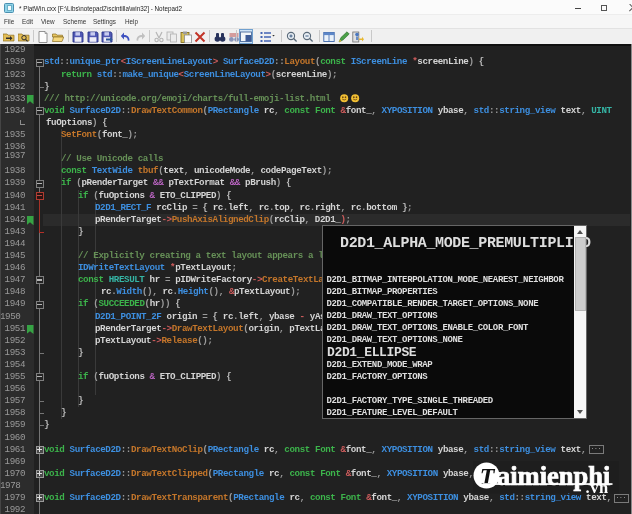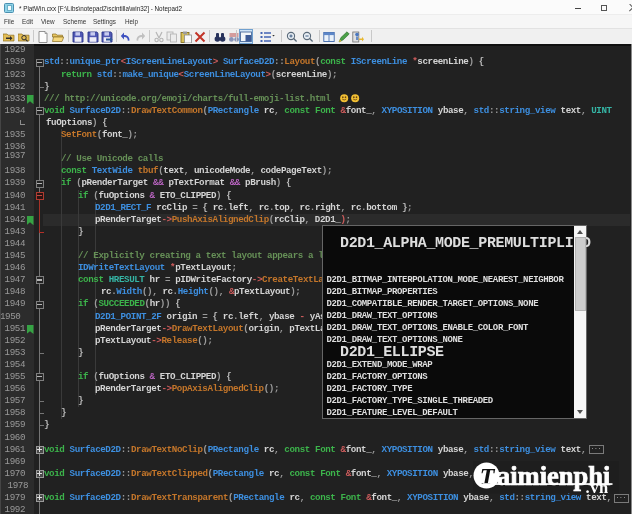--- a/index.html
+++ b/index.html
@@ -212,21 +212,21 @@
 <pre class="abs" style="left:0;top:358.9px;width:25px;height:12.1px;line-height:12.1px;text-align:right;color:#9a9a9a;font-weight:400">1954</pre>
 <pre class="abs" style="left:0;top:371.0px;width:25px;height:12.1px;line-height:12.1px;text-align:right;color:#9a9a9a;font-weight:400">1955</pre>
 <pre class="abs" style="left:0;top:383.1px;width:25px;height:12.1px;line-height:12.1px;text-align:right;color:#9a9a9a;font-weight:400">1956</pre>
 <pre class="abs" style="left:0;top:395.2px;width:25px;height:12.1px;line-height:12.1px;text-align:right;color:#9a9a9a;font-weight:400">1957</pre>
 <pre class="abs" style="left:0;top:407.3px;width:25px;height:12.1px;line-height:12.1px;text-align:right;color:#9a9a9a;font-weight:400">1958</pre>
 <pre class="abs" style="left:0;top:419.4px;width:25px;height:12.1px;line-height:12.1px;text-align:right;color:#9a9a9a;font-weight:400">1959</pre>
 <pre class="abs" style="left:0;top:431.5px;width:25px;height:12.1px;line-height:12.1px;text-align:right;color:#9a9a9a;font-weight:400">1960</pre>
 <pre class="abs" style="left:0;top:443.6px;width:25px;height:12.1px;line-height:12.1px;text-align:right;color:#9a9a9a;font-weight:400">1961</pre>
 <pre class="abs" style="left:0;top:455.7px;width:25px;height:12.1px;line-height:12.1px;text-align:right;color:#9a9a9a;font-weight:400">1969</pre>
 <pre class="abs" style="left:0;top:467.8px;width:25px;height:12.1px;line-height:12.1px;text-align:right;color:#9a9a9a;font-weight:400">1970</pre>
-<pre class="abs" style="left:0;top:479.9px;width:28px;height:12.1px;line-height:12.1px;text-align:right;color:#9a9a9a;font-weight:400">1978</pre>
+<pre class="abs" style="left:0;top:479.9px;width:18px;height:12.1px;line-height:12.1px;text-align:right;color:#9a9a9a;font-weight:400">1978</pre>
 <pre class="abs" style="left:0;top:492.0px;width:25px;height:12.1px;line-height:12.1px;text-align:right;color:#9a9a9a;font-weight:400">1979</pre>
 <pre class="abs" style="left:0;top:504.1px;width:25px;height:12.1px;line-height:12.1px;text-align:right;color:#9a9a9a;font-weight:400">1992</pre>
 <pre class="abs" style="left:44.0px;top:56.4px;height:12.1px;line-height:12.1px;white-space:pre"><i style="color:#3d8fe0">std</i><i style="color:#9b9b9b">::</i><i style="color:#3d8fe0">unique_ptr</i><i style="color:#cd5c5c">&lt;</i><i style="color:#3d8fe0">IScreenLineLayout</i><i style="color:#cd5c5c">&gt;</i><i style="color:#d4d4d4"> </i><i style="color:#3d8fe0">SurfaceD2D</i><i style="color:#9b9b9b">::</i><i style="color:#c4762a">Layout</i><i style="color:#9b9b9b">(</i><i style="color:#3cb44b">const</i><i style="color:#d4d4d4"> </i><i style="color:#3d8fe0">IScreenLine</i><i style="color:#d4d4d4"> </i><i style="color:#cd5c5c">*</i><i style="color:#d4d4d4">screenLine</i><i style="color:#9b9b9b">)</i><i style="color:#d4d4d4"> </i><i style="color:#b9b9b9">{</i></pre>
 <pre class="abs" style="left:61.0px;top:68.5px;height:12.1px;line-height:12.1px;white-space:pre"><i style="color:#3cb44b">return</i><i style="color:#d4d4d4"> </i><i style="color:#3d8fe0">std</i><i style="color:#9b9b9b">::</i><i style="color:#3d8fe0">make_unique</i><i style="color:#cd5c5c">&lt;</i><i style="color:#3d8fe0">ScreenLineLayout</i><i style="color:#cd5c5c">&gt;</i><i style="color:#9b9b9b">(</i><i style="color:#d4d4d4">screenLine</i><i style="color:#9b9b9b">);</i></pre>
 <pre class="abs" style="left:44.0px;top:80.6px;height:12.1px;line-height:12.1px;white-space:pre"><i style="color:#b9b9b9">}</i></pre>
 <pre class="abs" style="left:44.0px;top:92.7px;height:12.1px;line-height:12.1px;white-space:pre"><i style="color:#669057">/// http://unicode.org/emoji/charts/full-emoji-list.html</i></pre>
 <pre class="abs" style="left:44.0px;top:104.8px;height:12.1px;line-height:12.1px;white-space:pre"><i style="color:#3cb44b">void</i><i style="color:#d4d4d4"> </i><i style="color:#3d8fe0">SurfaceD2D</i><i style="color:#9b9b9b">::</i><i style="color:#c4762a">DrawTextCommon</i><i style="color:#9b9b9b">(</i><i style="color:#3d8fe0">PRectangle</i><i style="color:#d4d4d4"> rc</i><i style="color:#9b9b9b">,</i><i style="color:#d4d4d4"> </i><i style="color:#3cb44b">const</i><i style="color:#d4d4d4"> </i><i style="color:#3cb44b">Font</i><i style="color:#d4d4d4"> </i><i style="color:#cd5c5c">&amp;</i><i style="color:#d4d4d4">font_</i><i style="color:#9b9b9b">,</i><i style="color:#d4d4d4"> </i><i style="color:#3d8fe0">XYPOSITION</i><i style="color:#d4d4d4"> ybase</i><i style="color:#9b9b9b">,</i><i style="color:#d4d4d4"> </i><i style="color:#3d8fe0">std</i><i style="color:#9b9b9b">::</i><i style="color:#3d8fe0">string_view</i><i style="color:#d4d4d4"> text</i><i style="color:#9b9b9b">,</i><i style="color:#d4d4d4"> </i><i style="color:#35b5a5">UINT</i></pre>
 <pre class="abs" style="left:46.0px;top:116.9px;height:12.1px;line-height:12.1px;white-space:pre"><i style="color:#d4d4d4">fuOptions</i><i style="color:#9b9b9b">)</i><i style="color:#d4d4d4"> </i><i style="color:#b9b9b9">{</i></pre>
 <pre class="abs" style="left:61.0px;top:129.0px;height:12.1px;line-height:12.1px;white-space:pre"><i style="color:#c4762a">SetFont</i><i style="color:#9b9b9b">(</i><i style="color:#d4d4d4">font_</i><i style="color:#9b9b9b">);</i></pre>
 <pre class="abs" style="left:61.0px;top:153.2px;height:12.1px;line-height:12.1px;white-space:pre"><i style="color:#669057">// Use Unicode calls</i></pre>
@@ -239,21 +239,20 @@
 <pre class="abs" style="left:78.0px;top:250.0px;height:12.1px;line-height:12.1px;white-space:pre"><i style="color:#669057">// Explicitly creating a text layout appears a little faster</i></pre>
 <pre class="abs" style="left:78.0px;top:262.1px;height:12.1px;line-height:12.1px;white-space:pre"><i style="color:#3d8fe0">IDWriteTextLayout</i><i style="color:#d4d4d4"> </i><i style="color:#cd5c5c">*</i><i style="color:#d4d4d4">pTextLayout</i><i style="color:#9b9b9b">;</i></pre>
 <pre class="abs" style="left:78.0px;top:274.2px;height:12.1px;line-height:12.1px;white-space:pre"><i style="color:#3cb44b">const</i><i style="color:#d4d4d4"> </i><i style="color:#35b5a5">HRESULT</i><i style="color:#d4d4d4"> hr </i><i style="color:#9b9b9b">=</i><i style="color:#d4d4d4"> pIDWriteFactory</i><i style="color:#cd5c5c">-&gt;</i><i style="color:#c4762a">CreateTextLayout</i><i style="color:#9b9b9b">(</i><i style="color:#d4d4d4">tbuf</i><i style="color:#9b9b9b">.</i><i style="color:#d4d4d4">buffer</i><i style="color:#9b9b9b">,</i><i style="color:#d4d4d4"> tbuf</i><i style="color:#9b9b9b">.</i><i style="color:#d4d4d4">tlen</i><i style="color:#9b9b9b">,</i><i style="color:#d4d4d4"> pTextFormat</i><i style="color:#9b9b9b">,</i></pre>
 <pre class="abs" style="left:101.0px;top:286.3px;height:12.1px;line-height:12.1px;white-space:pre"><i style="color:#d4d4d4">rc</i><i style="color:#9b9b9b">.</i><i style="color:#3d8fe0">Width</i><i style="color:#9b9b9b">(),</i><i style="color:#d4d4d4"> rc</i><i style="color:#9b9b9b">.</i><i style="color:#3d8fe0">Height</i><i style="color:#9b9b9b">(),</i><i style="color:#d4d4d4"> </i><i style="color:#cd5c5c">&amp;</i><i style="color:#d4d4d4">pTextLayout</i><i style="color:#9b9b9b">);</i></pre>
 <pre class="abs" style="left:78.0px;top:298.4px;height:12.1px;line-height:12.1px;white-space:pre"><i style="color:#3cb44b">if</i><i style="color:#d4d4d4"> </i><i style="color:#9b9b9b">(</i><i style="color:#3cb44b">SUCCEEDED</i><i style="color:#9b9b9b">(</i><i style="color:#d4d4d4">hr</i><i style="color:#9b9b9b">))</i><i style="color:#d4d4d4"> </i><i style="color:#b9b9b9">{</i></pre>
 <pre class="abs" style="left:95.0px;top:310.5px;height:12.1px;line-height:12.1px;white-space:pre"><i style="color:#3d8fe0">D2D1_POINT_2F</i><i style="color:#d4d4d4"> origin </i><i style="color:#9b9b9b">=</i><i style="color:#d4d4d4"> </i><i style="color:#b9b9b9">{</i><i style="color:#d4d4d4"> rc</i><i style="color:#9b9b9b">.</i><i style="color:#d4d4d4">left</i><i style="color:#9b9b9b">,</i><i style="color:#d4d4d4"> ybase </i><i style="color:#cd5c5c">-</i><i style="color:#d4d4d4"> yAscent </i><i style="color:#b9b9b9">}</i><i style="color:#9b9b9b">;</i></pre>
 <pre class="abs" style="left:95.0px;top:322.6px;height:12.1px;line-height:12.1px;white-space:pre"><i style="color:#d4d4d4">pRenderTarget</i><i style="color:#cd5c5c">-&gt;</i><i style="color:#c4762a">DrawTextLayout</i><i style="color:#9b9b9b">(</i><i style="color:#d4d4d4">origin</i><i style="color:#9b9b9b">,</i><i style="color:#d4d4d4"> pTextLayout</i><i style="color:#9b9b9b">,</i><i style="color:#d4d4d4"> pBrush</i><i style="color:#9b9b9b">,</i><i style="color:#d4d4d4"> d2dDrawTextOptions</i><i style="color:#9b9b9b">);</i></pre>
 <pre class="abs" style="left:95.0px;top:334.7px;height:12.1px;line-height:12.1px;white-space:pre"><i style="color:#d4d4d4">pTextLayout</i><i style="color:#cd5c5c">-&gt;</i><i style="color:#c4762a">Release</i><i style="color:#9b9b9b">();</i></pre>
 <pre class="abs" style="left:78.0px;top:346.8px;height:12.1px;line-height:12.1px;white-space:pre"><i style="color:#b9b9b9">}</i></pre>
 <pre class="abs" style="left:78.0px;top:371.0px;height:12.1px;line-height:12.1px;white-space:pre"><i style="color:#3cb44b">if</i><i style="color:#d4d4d4"> </i><i style="color:#9b9b9b">(</i><i style="color:#d4d4d4">fuOptions </i><i style="color:#b964c0">&amp;</i><i style="color:#d4d4d4"> ETO_CLIPPED</i><i style="color:#9b9b9b">)</i><i style="color:#d4d4d4"> </i><i style="color:#b9b9b9">{</i></pre>
-<pre class="abs" style="left:95.0px;top:383.1px;height:12.1px;line-height:12.1px;white-space:pre"><i style="color:#d4d4d4">pRenderTarget</i><i style="color:#cd5c5c">-&gt;</i><i style="color:#c4762a">PopAxisAlignedClip</i><i style="color:#9b9b9b">();</i></pre>
 <pre class="abs" style="left:78.0px;top:395.2px;height:12.1px;line-height:12.1px;white-space:pre"><i style="color:#b9b9b9">}</i></pre>
 <pre class="abs" style="left:61.0px;top:407.3px;height:12.1px;line-height:12.1px;white-space:pre"><i style="color:#b9b9b9">}</i></pre>
 <pre class="abs" style="left:44.0px;top:419.4px;height:12.1px;line-height:12.1px;white-space:pre"><i style="color:#b9b9b9">}</i></pre>
 <pre class="abs" style="left:44.0px;top:443.6px;height:12.1px;line-height:12.1px;white-space:pre"><i style="color:#3cb44b">void</i><i style="color:#d4d4d4"> </i><i style="color:#3d8fe0">SurfaceD2D</i><i style="color:#9b9b9b">::</i><i style="color:#c4762a">DrawTextNoClip</i><i style="color:#9b9b9b">(</i><i style="color:#3d8fe0">PRectangle</i><i style="color:#d4d4d4"> rc</i><i style="color:#9b9b9b">,</i><i style="color:#d4d4d4"> </i><i style="color:#3cb44b">const</i><i style="color:#d4d4d4"> </i><i style="color:#3cb44b">Font</i><i style="color:#d4d4d4"> </i><i style="color:#cd5c5c">&amp;</i><i style="color:#d4d4d4">font_</i><i style="color:#9b9b9b">,</i><i style="color:#d4d4d4"> </i><i style="color:#3d8fe0">XYPOSITION</i><i style="color:#d4d4d4"> ybase</i><i style="color:#9b9b9b">,</i><i style="color:#d4d4d4"> </i><i style="color:#3d8fe0">std</i><i style="color:#9b9b9b">::</i><i style="color:#3d8fe0">string_view</i><i style="color:#d4d4d4"> text</i><i style="color:#9b9b9b">,</i></pre>
 <pre class="abs" style="left:44.0px;top:467.8px;height:12.1px;line-height:12.1px;white-space:pre"><i style="color:#3cb44b">void</i><i style="color:#d4d4d4"> </i><i style="color:#3d8fe0">SurfaceD2D</i><i style="color:#9b9b9b">::</i><i style="color:#c4762a">DrawTextClipped</i><i style="color:#9b9b9b">(</i><i style="color:#3d8fe0">PRectangle</i><i style="color:#d4d4d4"> rc</i><i style="color:#9b9b9b">,</i><i style="color:#d4d4d4"> </i><i style="color:#3cb44b">const</i><i style="color:#d4d4d4"> </i><i style="color:#3cb44b">Font</i><i style="color:#d4d4d4"> </i><i style="color:#cd5c5c">&amp;</i><i style="color:#d4d4d4">font_</i><i style="color:#9b9b9b">,</i><i style="color:#d4d4d4"> </i><i style="color:#3d8fe0">XYPOSITION</i><i style="color:#d4d4d4"> ybase</i><i style="color:#9b9b9b">,</i><i style="color:#d4d4d4"> </i><i style="color:#3d8fe0">std</i><i style="color:#9b9b9b">::</i><i style="color:#3d8fe0">string_view</i><i style="color:#d4d4d4"> text</i><i style="color:#9b9b9b">,</i></pre>
 <pre class="abs" style="left:44.0px;top:492.0px;height:12.1px;line-height:12.1px;white-space:pre"><i style="color:#3cb44b">void</i><i style="color:#d4d4d4"> </i><i style="color:#3d8fe0">SurfaceD2D</i><i style="color:#9b9b9b">::</i><i style="color:#c4762a">DrawTextTransparent</i><i style="color:#9b9b9b">(</i><i style="color:#3d8fe0">PRectangle</i><i style="color:#d4d4d4"> rc</i><i style="color:#9b9b9b">,</i><i style="color:#d4d4d4"> </i><i style="color:#3cb44b">const</i><i style="color:#d4d4d4"> </i><i style="color:#3cb44b">Font</i><i style="color:#d4d4d4"> </i><i style="color:#cd5c5c">&amp;</i><i style="color:#d4d4d4">font_</i><i style="color:#9b9b9b">,</i><i style="color:#d4d4d4"> </i><i style="color:#3d8fe0">XYPOSITION</i><i style="color:#d4d4d4"> ybase</i><i style="color:#9b9b9b">,</i><i style="color:#d4d4d4"> </i><i style="color:#3d8fe0">std</i><i style="color:#9b9b9b">::</i><i style="color:#3d8fe0">string_view</i><i style="color:#d4d4d4"> text</i><i style="color:#9b9b9b">,</i></pre>
 <svg class="abs" style="left:339.726px;top:93.89999999999999px" width="10" height="10" viewBox="0 0 12 12">
       <circle cx="5" cy="5" r="4.8" fill="#f2c034"></circle>
       <circle cx="3.4" cy="3.8" r="1" fill="#694510"></circle>
       <circle cx="6.6" cy="3.8" r="1" fill="#694510"></circle>
@@ -269,24 +268,23 @@
 <div class="abs" style="left:600.5px;top:469.6px;width:15px;height:9px;border:1px solid #7a7a7a;color:#b8b8b8;font-size:7px;line-height:6px;text-align:center;letter-spacing:1px">···</div>
 <div class="abs" style="left:614px;top:493.8px;width:15px;height:9px;border:1px solid #7a7a7a;color:#b8b8b8;font-size:7px;line-height:6px;text-align:center;letter-spacing:1px">···</div>
 <div class="abs" style="left:322px;top:225.2px;width:265px;height:193.6px;background:#0a0a0a;border:1px solid #666"></div>
 <pre class="abs" style="left:323px;top:238.1px;width:251px;height:12.05px;line-height:12.05px;color:#dedede;font-size:15px;letter-spacing:-0.36px;padding-left:17px">D2D1_ALPHA_MODE_PREMULTIPLIED</pre>
 <pre class="abs" style="left:323px;top:274.2px;width:251px;height:12.05px;line-height:12.05px;color:#dedede;font-size:9px;letter-spacing:-0.36px;padding-left:3.5px">D2D1_BITMAP_INTERPOLATION_MODE_NEAREST_NEIGHBOR</pre>
 <pre class="abs" style="left:323px;top:286.2px;width:251px;height:12.05px;line-height:12.05px;color:#dedede;font-size:9px;letter-spacing:-0.36px;padding-left:3.5px">D2D1_BITMAP_PROPERTIES</pre>
 <pre class="abs" style="left:323px;top:298.3px;width:251px;height:12.05px;line-height:12.05px;color:#dedede;font-size:9px;letter-spacing:-0.36px;padding-left:3.5px">D2D1_COMPATIBLE_RENDER_TARGET_OPTIONS_NONE</pre>
 <pre class="abs" style="left:323px;top:310.4px;width:251px;height:12.05px;line-height:12.05px;color:#dedede;font-size:9px;letter-spacing:-0.36px;padding-left:3.5px">D2D1_DRAW_TEXT_OPTIONS</pre>
 <pre class="abs" style="left:323px;top:322.4px;width:251px;height:12.05px;line-height:12.05px;color:#dedede;font-size:9px;letter-spacing:-0.36px;padding-left:3.5px">D2D1_DRAW_TEXT_OPTIONS_ENABLE_COLOR_FONT</pre>
 <pre class="abs" style="left:323px;top:334.4px;width:251px;height:12.05px;line-height:12.05px;color:#dedede;font-size:9px;letter-spacing:-0.36px;padding-left:3.5px">D2D1_DRAW_TEXT_OPTIONS_NONE</pre>
-<pre class="abs" style="left:323px;top:346.5px;width:251px;height:12.05px;line-height:12.05px;color:#dedede;font-size:15px;letter-spacing:-0.36px;padding-left:17px">D2D1_ELLIPSE</pre>
+<pre class="abs" style="left:323px;top:346.5px;width:251px;height:12.05px;line-height:12.05px;color:#dedede;font-size:13px;letter-spacing:-0.36px;padding-left:4px">D2D1_ELLIPSE</pre>
 <pre class="abs" style="left:323px;top:358.6px;width:251px;height:12.05px;line-height:12.05px;color:#dedede;font-size:9px;letter-spacing:-0.36px;padding-left:3.5px">D2D1_EXTEND_MODE_WRAP</pre>
 <pre class="abs" style="left:323px;top:370.6px;width:251px;height:12.05px;line-height:12.05px;color:#dedede;font-size:9px;letter-spacing:-0.36px;padding-left:3.5px">D2D1_FACTORY_OPTIONS</pre>
-<pre class="abs" style="left:323px;top:382.6px;width:251px;height:12.05px;line-height:12.05px;color:#dedede;font-size:9px;letter-spacing:-0.36px;padding-left:3.5px">D2D1_FACTORY_TYPE</pre>
 <pre class="abs" style="left:323px;top:394.7px;width:251px;height:12.05px;line-height:12.05px;color:#dedede;font-size:9px;letter-spacing:-0.36px;padding-left:3.5px">D2D1_FACTORY_TYPE_SINGLE_THREADED</pre>
 <pre class="abs" style="left:323px;top:406.8px;width:251px;height:12.05px;line-height:12.05px;color:#dedede;font-size:9px;letter-spacing:-0.36px;padding-left:3.5px">D2D1_FEATURE_LEVEL_DEFAULT</pre>
 <div class="abs" style="left:574px;top:226.2px;width:12px;height:191.6px;background:#f6f6f6"></div>
 <div class="abs" style="left:577px;top:230.2px;width:0;height:0;border-left:3px solid transparent;border-right:3px solid transparent;border-bottom:4px solid #505050"></div>
 <div class="abs" style="left:577px;top:409.8px;width:0;height:0;border-left:3px solid transparent;border-right:3px solid transparent;border-top:4px solid #505050"></div>
 <div class="abs" style="left:574.5px;top:237.2px;width:11px;height:74px;background:#cdcdcd;border:1px solid #b4b4b4"></div>
 <svg class="abs" style="left:468px;top:458px" width="164" height="48" viewBox="0 0 164 48">
 <rect x="5" y="3" width="146" height="32.5" fill="#1e1e1e"></rect>
 <circle cx="18.5" cy="17.5" r="13" fill="#ffffff"></circle>
 <text x="19" y="26" font-family="Liberation Serif, serif" font-size="24" font-weight="bold" font-style="italic" fill="#111" text-anchor="middle">T</text>

